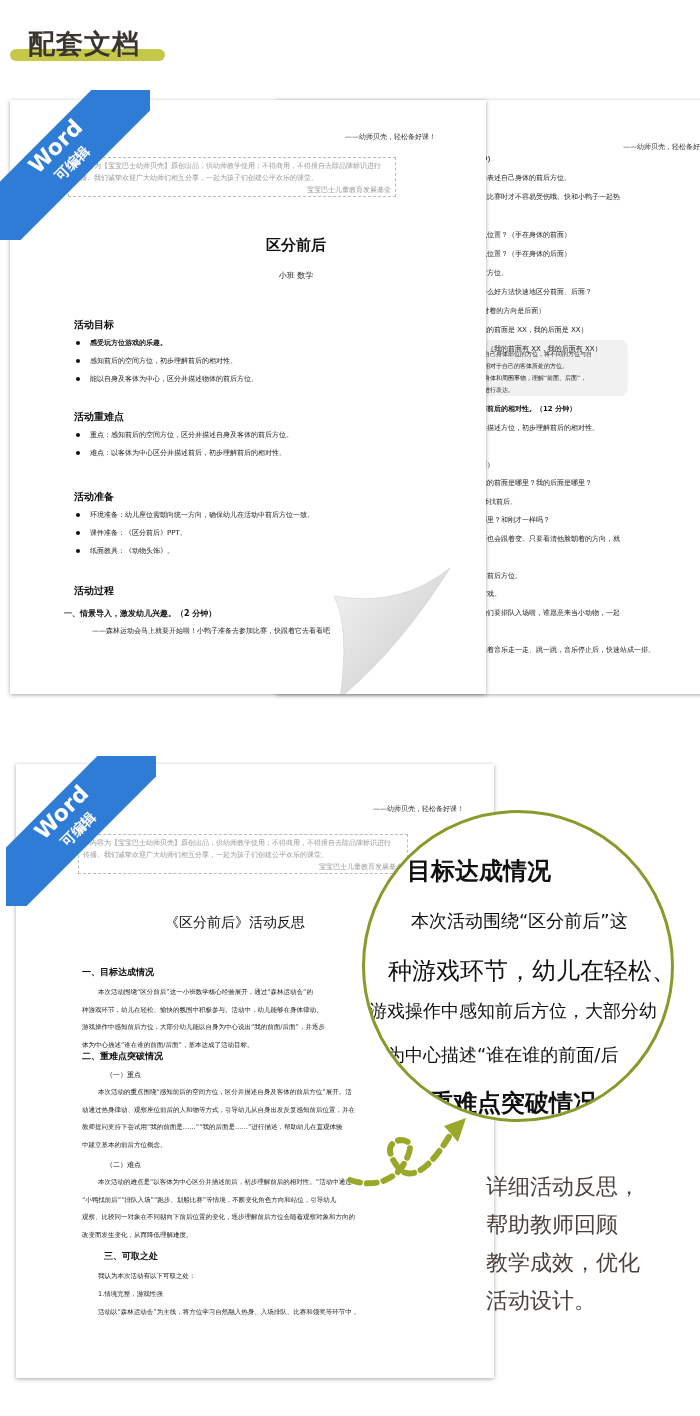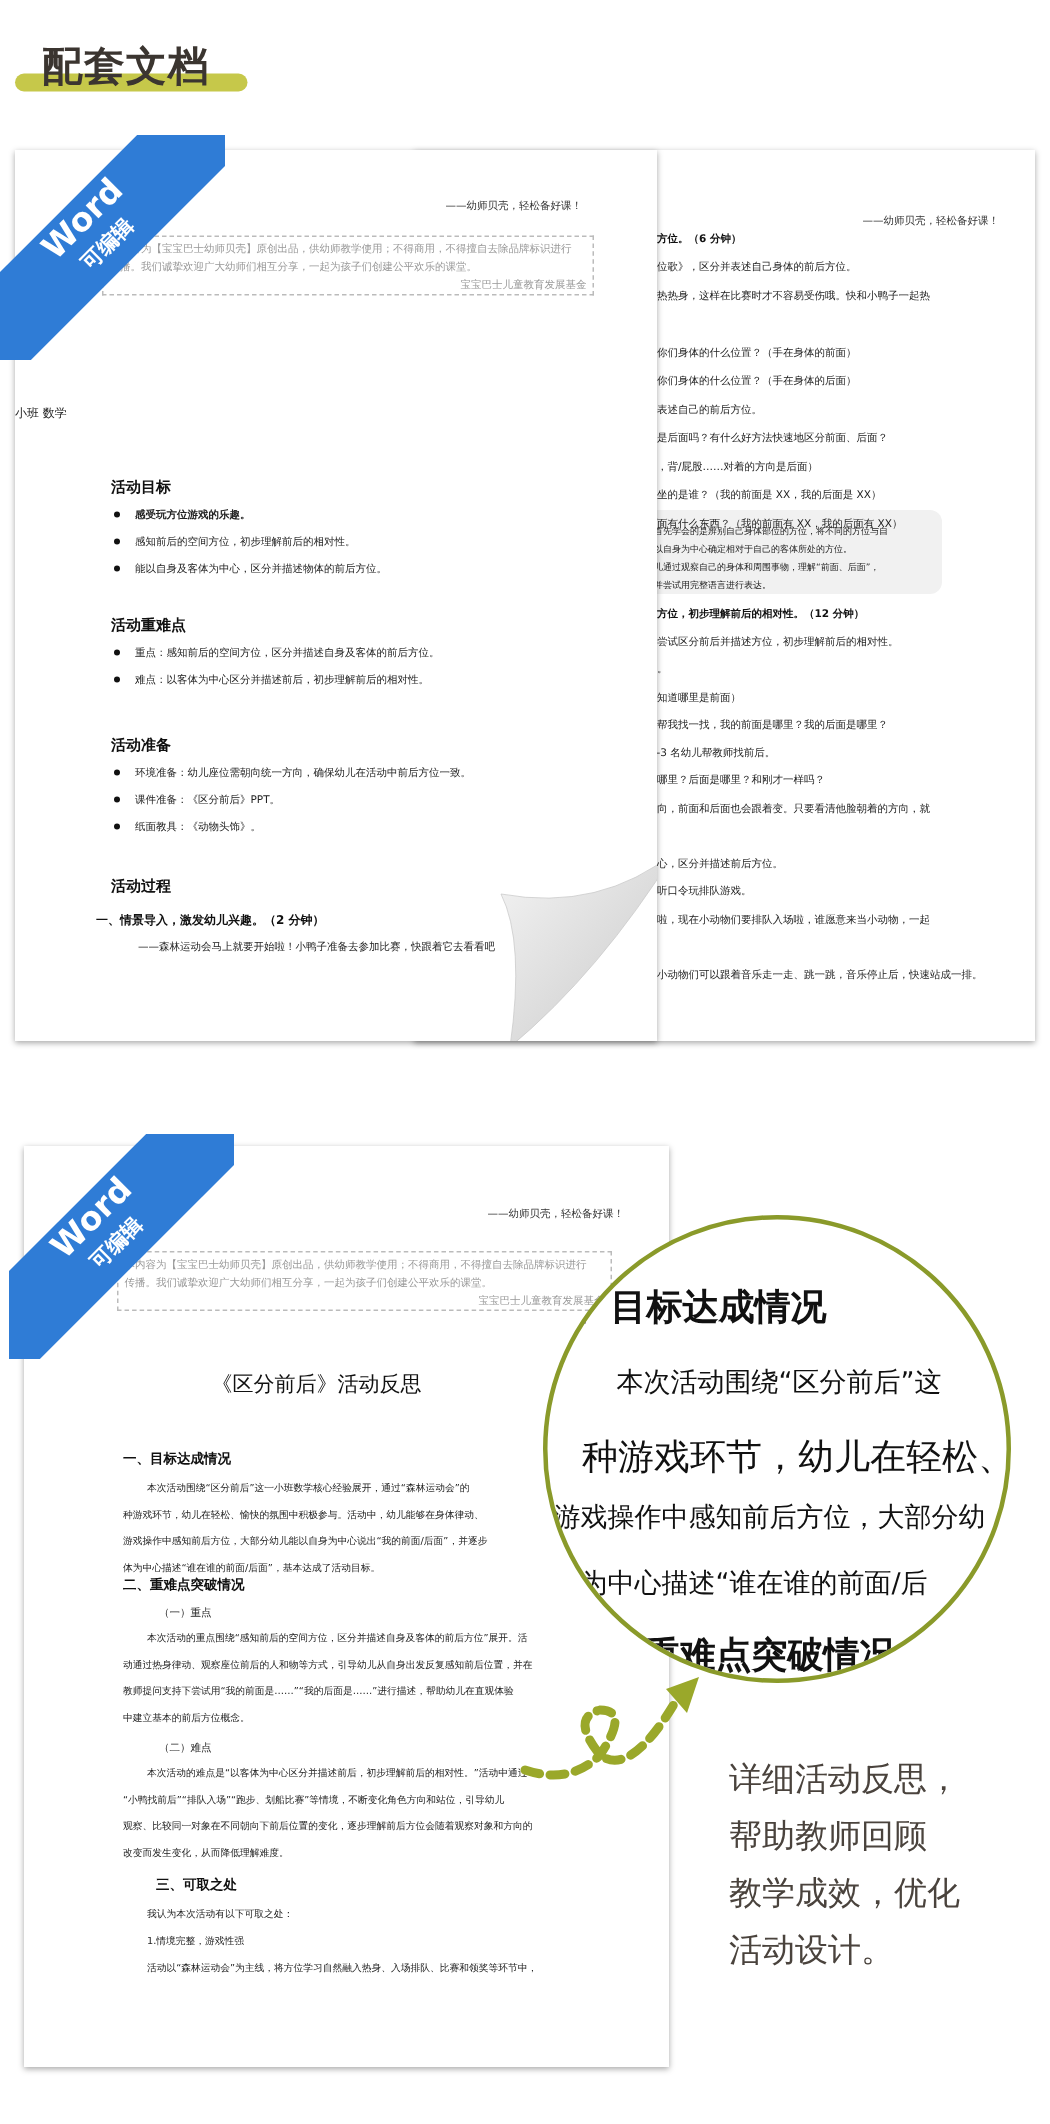--- a/index.html
+++ b/index.html
@@ -1,29 +1,29 @@
 <!DOCTYPE html>
 <html><head>
 <meta charset="utf-8">
 <style>
   html,body{margin:0;padding:0;background:#fff;}
   body{width:700px;height:1416px;position:relative;overflow:hidden;font-family:"DejaVu Sans","Liberation Sans",sans-serif;color:#222;}
   .section-title{position:absolute;left:10px;top:26px;width:160px;height:40px;}
   .section-title .bar{position:absolute;left:0;top:23px;width:155px;height:12px;background:#c6c84a;border-radius:6px;}
   .section-title .txt{position:absolute;left:18px;top:0;font-size:27px;font-weight:bold;color:#3b3530;letter-spacing:1px;}
-  .page{position:absolute;background:#fff;box-shadow:0 1px 4px rgba(0,0,0,.35);overflow:hidden;}
+  .page{position:absolute;background:#fff;box-shadow:0 1px 4px rgba(0,0,0,.35);overflow:hidden;padding-left:48px;}
   .ribbon{position:absolute;width:150px;height:150px;overflow:hidden;z-index:5;}
   .ribbon .band{position:absolute;left:-60px;top:38px;width:250px;height:56px;background:#2f7cd6;transform:rotate(-45deg);transform-origin:center;color:#fff;text-align:center;}
   .ribbon .w1{font-size:22px;font-weight:bold;line-height:26px;margin-top:2px;}
   .ribbon .w2{font-size:14px;font-weight:bold;line-height:20px;}
   .slogan{position:absolute;font-size:7px;color:#333;}
   .notice{position:absolute;border:1px dashed #bbb;font-size:7px;color:#999;line-height:12px;padding:2px 4px;box-sizing:border-box;}
   .notice .sign{text-align:right;}
   .doc-title{position:absolute;width:100%;text-align:center;font-size:15px;font-weight:bold;color:#111;}
-  .doc-sub{position:absolute;width:100%;text-align:left;font-size:8px;color:#222;}
+  .doc-sub{position:absolute;width:100%;text-align:center;font-size:8px;color:#222;}
   .h{position:absolute;font-size:10px;font-weight:bold;color:#111;}
   .li{position:absolute;font-size:7px;color:#222;white-space:nowrap;}
   .li .dot{display:inline-block;width:4px;height:4px;background:#111;border-radius:50%;margin-right:10px;vertical-align:middle;}
   .p{position:absolute;font-size:7px;color:#222;white-space:nowrap;}
   .ph{position:absolute;font-size:8px;font-weight:bold;color:#111;white-space:nowrap;}
   .grey-box{position:absolute;background:#f1f1f1;border-radius:8px;}
   .curl{position:absolute;}
   .magnifier{position:absolute;left:362px;top:810px;width:312px;height:312px;border-radius:50%;border:3px solid #8a9a2a;background:#fff;overflow:hidden;box-sizing:border-box;z-index:6;}
   .mag-line{position:absolute;white-space:nowrap;color:#111;}
   .caption{position:absolute;left:486px;top:1168px;font-size:22px;line-height:38px;color:#4a433d;}
@@ -73,20 +73,21 @@
     <div class="p" style="left: 148px; top: 544.5px;">时，小动物们可以跟着音乐走一走、跳一跳，音乐停止后，快速站成一排。</div>
   </div>
 
 <div class="page" style="left:10px;top:100px;width:428px;height:594px;">
   <div class="slogan" style="right:50px;top:32px;">——幼师贝壳，轻松备好课！</div>
   <div class="notice" style="left:58px;top:57px;width:328px;height:40px;">
     <div>本内容为【宝宝巴士幼师贝壳】原创出品，供幼师教学使用；不得商用，不得擅自去除品牌标识进行</div>
     <div>传播。我们诚挚欢迎广大幼师们相互分享，一起为孩子们创建公平欢乐的课堂。</div>
     <div class="sign">宝宝巴士儿童教育发展基金</div>
   </div>
+  <div class="doc-title" style="top:136px;">区分前后</div>
   <div class="doc-sub" style="top:170px;">小班  数学</div>
   <div id="doc1-sections">
       <div class="h" style="left: 64px; top: 218px;">活动目标</div>
       <div class="li" style="left: 66px; top: 238px; font-weight: bold;"><span class="dot"></span><span>感受玩方位游戏的乐趣。</span></div>
       <div class="li" style="left: 66px; top: 256px;"><span class="dot"></span><span>感知前后的空间方位，初步理解前后的相对性。</span></div>
       <div class="li" style="left: 66px; top: 274px;"><span class="dot"></span><span>能以自身及客体为中心，区分并描述物体的前后方位。</span></div>
       <div class="h" style="left: 64px; top: 310px;">活动重难点</div>
       <div class="li" style="left: 66px; top: 330px;"><span class="dot"></span><span>重点：感知前后的空间方位，区分并描述自身及客体的前后方位。</span></div>
       <div class="li" style="left: 66px; top: 348px;"><span class="dot"></span><span>难点：以客体为中心区分并描述前后，初步理解前后的相对性。</span></div>
       <div class="h" style="left: 64px; top: 390px;">活动准备</div>

